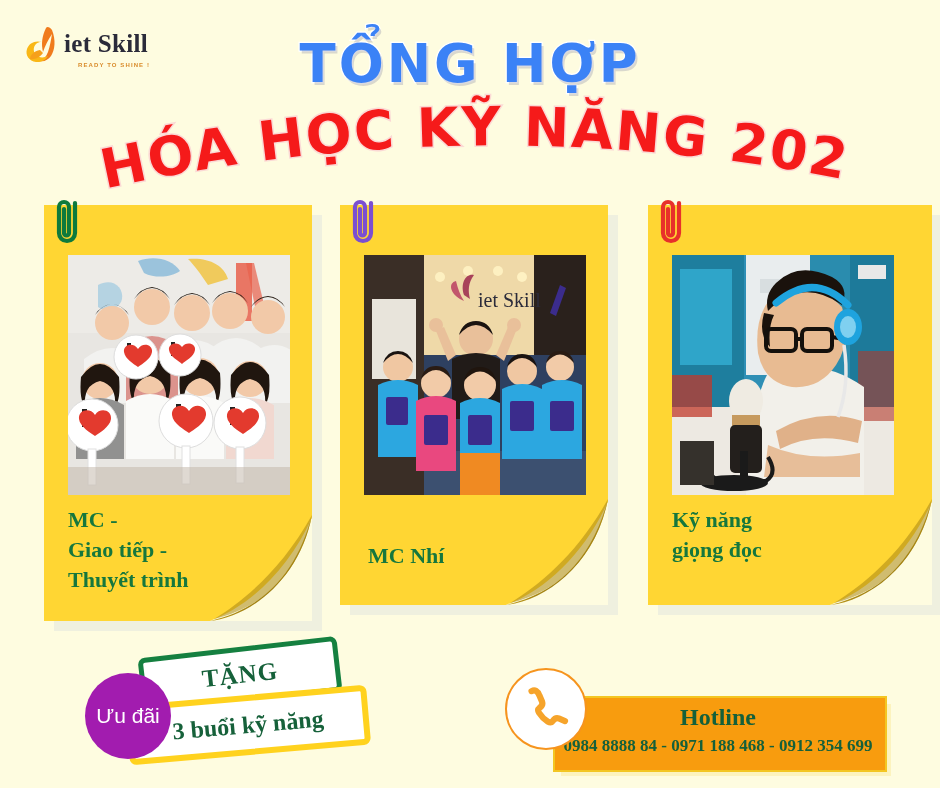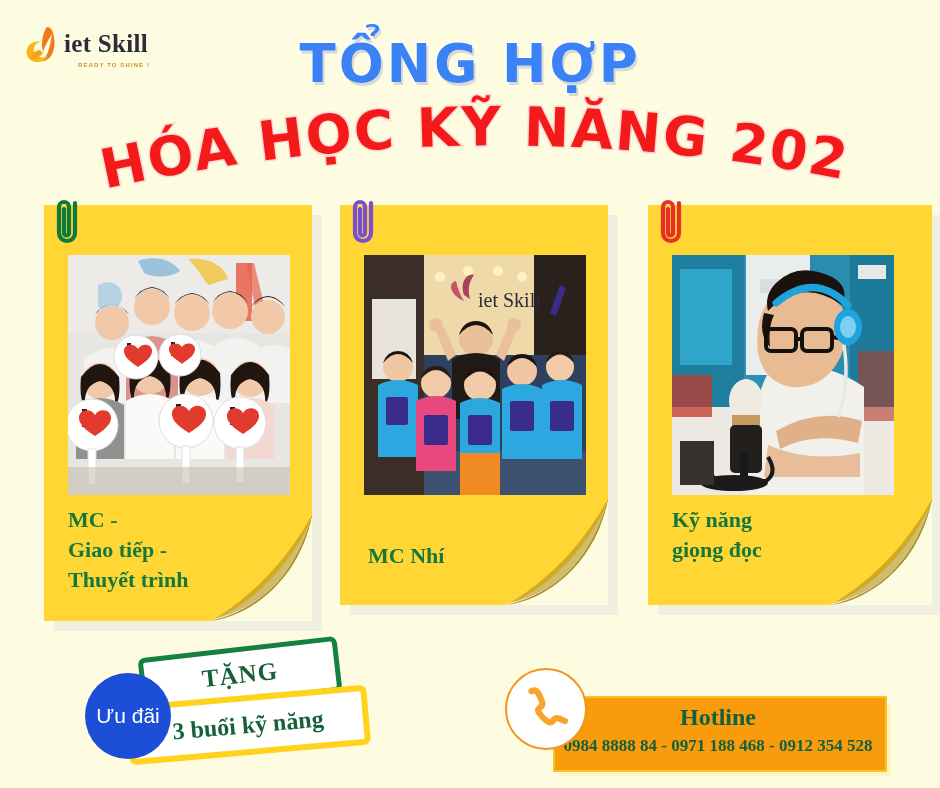--- a/index.html
+++ b/index.html
@@ -159,21 +159,21 @@
     width: 230px; height: 48px;
     border: 6px solid #FFD21E;
     transform: rotate(-5deg);
     font-size: 24px;
   }
   #uudai {
     position: absolute;
     left: 0; top: 28px;
     width: 86px; height: 86px;
     border-radius: 50%;
-    background: #1d4ed8;
+    background: #a21caf;
     display: flex;
     align-items: center;
     justify-content: center;
     color: #ffffff;
     font-family: "Liberation Sans", sans-serif;
     font-size: 21px;
     font-weight: 400;
     z-index: 5;
   }
 
@@ -518,21 +518,21 @@
   <div id="promo">
     <div class="tag" id="tag-tang">TẶNG</div>
     <div class="tag" id="tag-buoi">3 buổi kỹ năng</div>
     <div id="uudai">Ưu đãi</div>
   </div>
 
   <div id="hotline">
     <div class="hl-shadow"></div>
     <div class="hl-bar"></div>
     <div class="hl-title">Hotline</div>
-    <div class="hl-numbers">0984 8888 84 - 0971 188 468 - 0912 354 528</div>
+    <div class="hl-numbers">0984 8888 84 - 0971 188 468 - 0912 354 699</div>
     <div class="hl-phone">
       <svg viewBox="0 0 48 48" width="46" height="46">
         <path d="M14 8 c4 -2 7 0 9 5 l3 7 c1 3 0 5 -3 7 c-2 1.5 -2 3 -0.5 5.5 c2.5 4 6 7.5 10 10 c2.5 1.5 4 1.5 5.5 -0.5 c2 -3 4 -4 7 -3 l7 3" fill="none" stroke="#F6A42B" stroke-width="7" stroke-linecap="round" transform="translate(-4,-2) scale(0.92)"></path>
       </svg>
     </div>
   </div>
 
 </div>
 
 </body></html>

